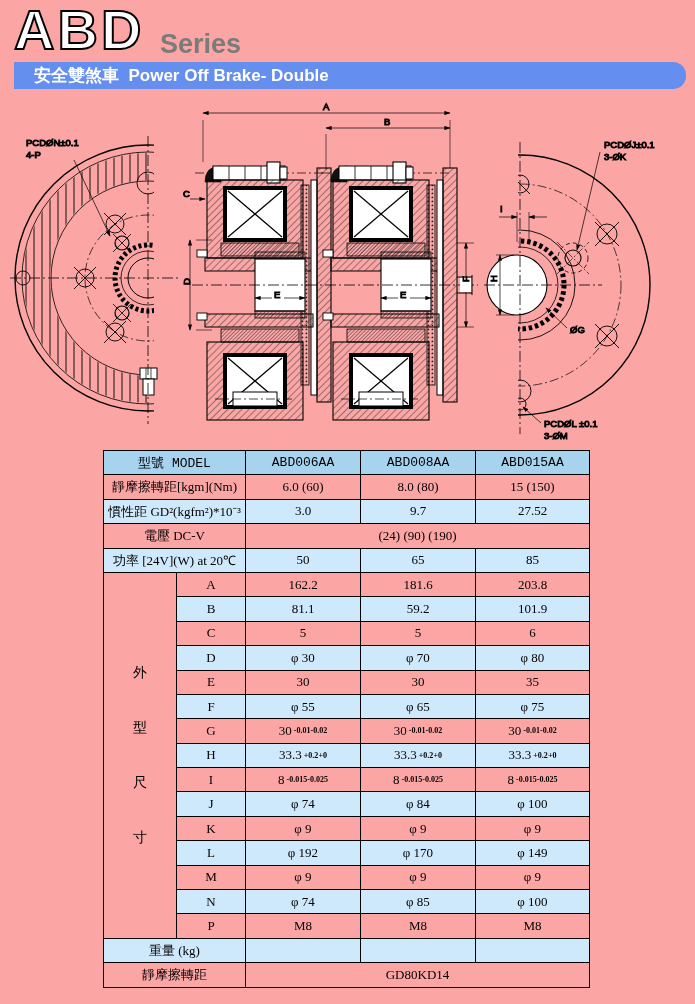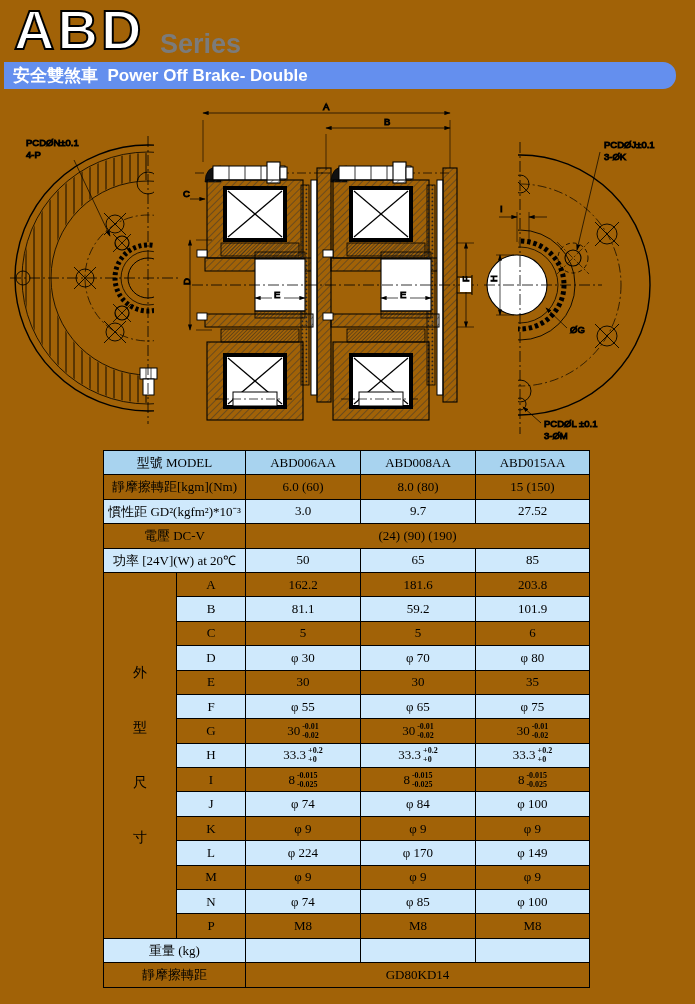--- a/index.html
+++ b/index.html
@@ -1,34 +1,34 @@
 <!DOCTYPE html>
 <html><head>
 <meta charset="utf-8">
 <style>
   html,body{margin:0;padding:0;background:#fff;}
-  .page{position:relative;width:695px;height:1004px;background:#a16207;overflow:hidden;
+  .page{position:relative;width:695px;height:1004px;background:#fca5a5;overflow:hidden;
         font-family:"Liberation Sans",sans-serif;}
   
   .logo-svg{position:absolute;left:8px;top:2px;}
-  .banner{position:absolute;left:4px;top:62px;width:672px;height:27px;background:#648fee;
+  .banner{position:absolute;left:14px;top:62px;width:672px;height:27px;background:#648fee;
           border-radius:0 13px 13px 0;color:#fff;font-weight:bold;font-size:17px;
-          line-height:27px;padding-left:9px;box-sizing:border-box;white-space:pre;}
+          line-height:27px;padding-left:20px;box-sizing:border-box;white-space:pre;}
   
   .drawing{position:absolute;left:0;top:100px;}
   .drawing text{font-family:"Liberation Sans",sans-serif;font-size:9.5px;fill:#000;}
   
   table.spec{position:absolute;left:103px;top:450px;width:486px;border-collapse:collapse;
              table-layout:fixed;font-family:"Liberation Serif",serif;}
   table.spec td{border:1px solid #000;text-align:center;vertical-align:middle;
                 font-size:13px;height:23.4px;padding:0 2px;color:#000;}
-  td.hdr{background:#a8d3ef;font-size:13.5px;}
+  td.hdr{background:#a8d3ef;font-size:13.5px;font-family:Liberation Mono, monospace;}
   td.shade{background:#cfe9fc;font-family:Liberation Serif, serif;}
   .tol{display:inline-flex;align-items:center;gap:2px;}
-  .tt{display:inline-flex;flex-direction:column;font-size:8px;line-height:1.15;
+  .tt{display:inline-flex;font-size:8px;line-height:1.15;
       text-align:left;font-weight:bold;}
   .vlabel{display:flex;flex-direction:column;align-items:center;gap:37px;font-size:14px;}
 </style>
 </head>
 <body>
 
 <div class="page">
 
   <svg class="logo-svg" width="340" height="60">
     <text x="6" y="47" font-size="56" font-weight="bold" letter-spacing="3" fill="#ffffff" stroke="#000000" stroke-width="2">ABD</text>
@@ -408,21 +408,21 @@
           <td class="shade">φ 100</td>
         </tr>
         <tr>
           <td>K</td>
           <td>φ 9</td>
           <td>φ 9</td>
           <td>φ 9</td>
         </tr>
         <tr>
           <td class="shade">L</td>
-          <td class="shade">φ 224</td>
+          <td class="shade">φ 192</td>
           <td class="shade">φ 170</td>
           <td class="shade">φ 149</td>
         </tr>
         <tr>
           <td>M</td>
           <td>φ 9</td>
           <td>φ 9</td>
           <td>φ 9</td>
         </tr>
         <tr>

